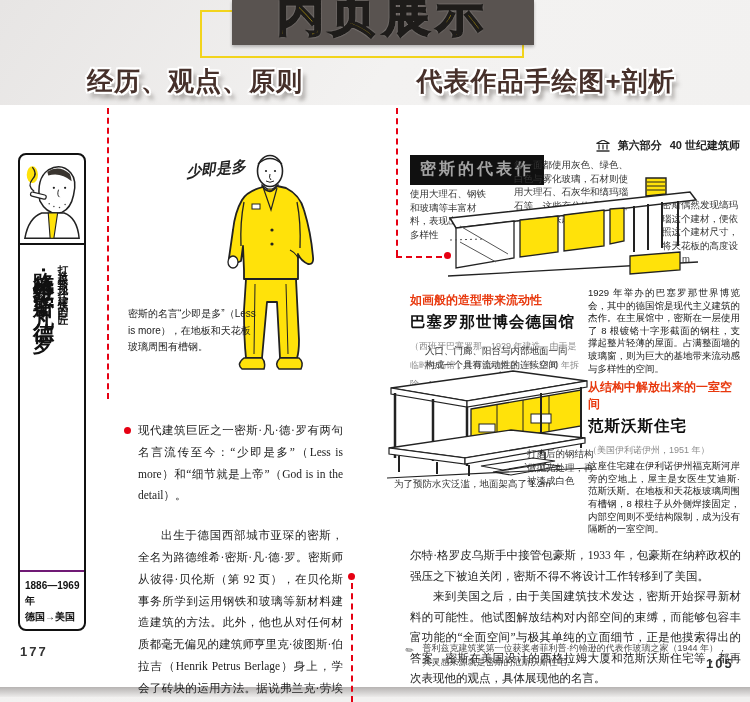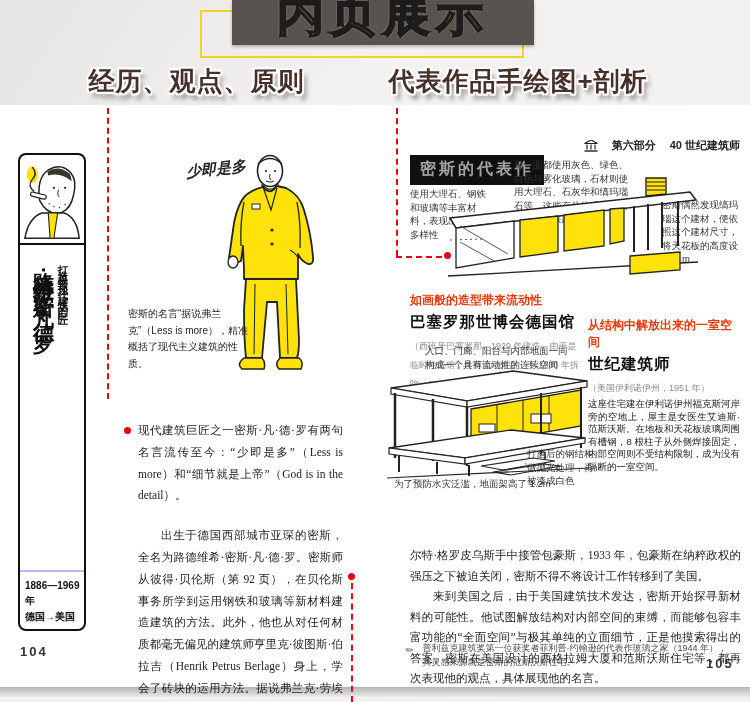--- a/index.html
+++ b/index.html
@@ -13,22 +13,22 @@
   .banner-box{left:232px;top:0;width:302px;height:45px;background:#595350;overflow:hidden;
               display:flex;justify-content:center;box-shadow:0 2px 3px rgba(0,0,0,.25);}
   .banner-text{font-size:47px;font-weight:900;letter-spacing:6px;color:#fbd411;margin-top:-17px;
                -webkit-text-stroke:2px #1e1c1a;text-shadow:0 0 2px #f7f5f2,0 0 2px #f7f5f2;white-space:nowrap;}
 
   
   .promo-heading{font-weight:900;font-size:26px;color:#46302a;text-align:center;letter-spacing:1px;white-space:nowrap;
     text-shadow:2px 0 0 #fff,-2px 0 0 #fff,0 2px 0 #fff,0 -2px 0 #fff,
                 1.6px 1.6px 0 #fff,-1.6px 1.6px 0 #fff,1.6px -1.6px 0 #fff,-1.6px -1.6px 0 #fff,
                 4px 6px 4px rgba(110,104,100,.75);}
-  .ph-left{left:74px;top:64px;width:245px;}
-  .ph-right{left:368px;top:64px;width:300px;}
+  .ph-left{left:58px;top:64px;width:245px;text-align:right;}
+  .ph-right{left:396px;top:64px;width:300px;}
 
   
   .pages{left:0;top:105px;width:750px;height:582px;background:#ffffff;}
   .page-shadow{left:0;top:687px;width:750px;height:10px;background:linear-gradient(#b6b3b2,#ecebea);}
 
   
   .dash-v{border-left:2px dashed #e60012;width:0;}
   .dash-h{border-top:2px dashed #e60012;height:0;}
   .red-dot{width:7px;height:7px;border-radius:50%;background:#e60012;}
   .d1{left:107px;top:108px;height:291px;}
@@ -39,53 +39,53 @@
   .d3{left:351px;top:583px;height:119px;}
 
   
   .sidebar{left:18px;top:153px;width:68px;height:478px;border:2px solid #111;border-radius:8px;
            background:#fff;display:flex;flex-direction:column;box-sizing:border-box;}
   .portrait-cell{height:88px;border-bottom:2px solid #111;display:flex;align-items:center;justify-content:center;}
   .names-cell{flex:1;display:flex;flex-direction:row;justify-content:center;padding-top:10px;gap:2px;}
   .sidebar-name{writing-mode:vertical-rl;font-family:"Liberation Sans","DejaVu Sans",sans-serif;
                 font-size:21px;font-weight:900;letter-spacing:3px;color:#111;line-height:1;}
   .sidebar-tagline{writing-mode:vertical-rl;font-size:10.5px;font-weight:700;letter-spacing:5px;color:#111;margin-top:2px;}
-  .years-cell{border-top:2px solid #c4b5fd;padding:6px 3px 5px 5px;font-size:10px;font-weight:700;line-height:1.55;color:#111;}
+  .years-cell{border-top:2px solid #701a75;padding:6px 3px 5px 5px;font-size:10px;font-weight:700;line-height:1.55;color:#111;}
   .pagenum{font-size:13px;font-weight:700;letter-spacing:2px;color:#333;}
   .pn-left{left:20px;top:644px;}
   .pn-right{left:706px;top:656px;}
 
   
   .sketch-label{left:186px;top:160px;font-family:"Liberation Serif","DejaVu Serif",serif;font-style:italic;
                 font-size:15px;font-weight:700;color:#222;transform:rotate(-6deg);}
   .suitman{left:200px;top:150px;}
   .caption{left:128px;top:306px;width:128px;font-size:10px;line-height:16.5px;color:#222;}
   .body-left{left:120px;top:402px;width:241px;font-family:"Liberation Serif","DejaVu Serif",serif;
              font-size:11.5px;line-height:21.8px;color:#1c1c1c;text-align:justify;}
   .body-left p{margin:18px;position:relative;}
   .body-left p.indent{text-indent:2em;}
   .para-dot{position:absolute;left:-14px;top:7px;}
 
   
-  .chapter-header{left:580px;top:138px;width:160px;display:flex;align-items:center;justify-content:flex-end;gap:14px;
+  .chapter-header{left:580px;top:138px;width:160px;display:flex;align-items:center;justify-content:flex-end;gap:8px;
                   font-size:11px;font-weight:800;color:#222;}
   .rep-title{left:410px;top:155px;background:#101010;color:#a3a3a3;font-size:16px;font-weight:900;
              letter-spacing:3px;padding:4px 10px 5px;}
   .ann{font-size:9.5px;line-height:13.5px;color:#333;}
   .ann-b-top{left:514px;top:158px;width:122px;}
   .ann-b-left{left:410px;top:187px;width:84px;}
   .ann-b-right{left:662px;top:198px;width:78px;}
   .barc-svg{left:446px;top:176px;}
   .sec-head .tagline{font-size:12px;font-weight:900;color:#e8380d;margin:0 0 3px;}
   .sec-head .sec-title{font-size:15.5px;font-weight:900;color:#101010;margin:0 0 4px;letter-spacing:1px;}
   .sec-head .meta{font-size:9px;line-height:19px;color:#8a8a8a;margin:0;}
   .sec1{left:410px;top:292px;width:172px;}
   .col-right{left:588px;top:287px;width:152px;}
   .col-right .body{font-size:9.5px;line-height:12.6px;color:#222;text-align:justify;margin:0;}
-  .col-right .sec-head{margin-top:30px;}
+  .col-right .sec-head{margin-top:4px;}
   .ann-f-top{left:425px;top:344px;width:150px;}
   .farn-svg{left:385px;top:366px;}
   .ann-f-bottom{left:394px;top:477px;width:190px;}
   .ann-f-right{left:527px;top:447px;width:70px;}
   .bottom-text{left:410px;top:517px;width:331px;font-family:"Liberation Serif","DejaVu Serif",serif;
                font-size:11.5px;line-height:20.5px;color:#1c1c1c;text-align:justify;margin-top:28px;}
   .bottom-text p{margin:0;}
   .bottom-text p.indent{text-indent:2em;}
   .footnote{left:410px;top:642px;width:324px;font-size:9px;line-height:13.5px;color:#4a4a4a;display:flex;gap:4px;}
   .pen-icon{display:inline-block;transform:rotate(-40deg);font-size:10px;flex:0 0 auto;color:#555;}
@@ -135,21 +135,21 @@
     </div>
     <div class="names-cell">
       <div class="sidebar-name">路德维希·密斯·凡·德·罗</div>
       <div class="sidebar-tagline">打造极致现代建筑的巨匠</div>
     </div>
     <div class="years-cell">
       <div>1886—1969 年</div>
       <div>德国→美国</div>
     </div>
   </div>
-  <div class="abs pagenum pn-left">104</div>
+  <div class="abs pagenum pn-left">177</div>
 
   <div class="abs sketch-label">少即是多</div>
 
   <div class="abs suitman">
     <svg width="132" height="224" viewBox="0 0 132 224">
       <ellipse cx="70" cy="21" rx="12.5" ry="15.5" fill="#fff" stroke="#222" stroke-width="1.6"></ellipse>
       <path d="M58,14 Q70,3 82,14" fill="none" stroke="#222" stroke-width="1.4"></path>
       <circle cx="66" cy="21" r="1.1" fill="#222"></circle>
         <circle cx="75" cy="21" r="1.1" fill="#222"></circle>
       <path d="M70,24 q-1.5,4 1,6 M66,31 q4,2.5 8,0" fill="none" stroke="#222" stroke-width="1"></path>
@@ -164,21 +164,21 @@
         <circle cx="72" cy="94" r="1.6" fill="#222"></circle>
       <path d="M90,100 q6,3 8,8" fill="none" stroke="#222" stroke-width="1.2"></path>
       <ellipse cx="33" cy="112" rx="5" ry="6" fill="#fff" stroke="#222" stroke-width="1.3"></ellipse>
       <path d="M46,129 L96,129 L99,190 Q99,202 97,208 L80,208 L77,152 L67,152 L62,208 L46,208 Q44,190 44,160 Z" fill="#ffe20a" stroke="#222" stroke-width="1.8" stroke-linejoin="round"></path>
       <path d="M55,134 L54,204 M86,134 L88,204" fill="none" stroke="#222" stroke-width="1"></path>
       <path d="M44,208 Q36,214 42,219 L64,219 Q66,212 62,208 Z" fill="#ffe20a" stroke="#222" stroke-width="1.5"></path>
       <path d="M80,208 Q74,214 79,219 L101,219 Q104,212 99,208 Z" fill="#ffe20a" stroke="#222" stroke-width="1.5"></path>
     </svg>
   </div>
 
-  <div class="abs caption">密斯的名言“据说弗兰克”（Less is more），精准概括了现代主义建筑的性质。</div>
+  <div class="abs caption">密斯的名言“少即是多”（Less is more），在地板和天花板玻璃周围有槽钢。</div>
 
   <div class="abs body-left">
     <p>
       <span class="para-dot red-dot"></span><span>现代建筑巨匠之一密斯·凡·德·罗有两句名言流传至今：“少即是多”（Less is more）和“细节就是上帝”（God is in the detail）。</span>
     </p>
     <p class="indent">出生于德国西部城市亚琛的密斯，全名为路德维希·密斯·凡·德·罗。密斯师从彼得·贝伦斯（第 92 页），在贝伦斯事务所学到运用钢铁和玻璃等新材料建造建筑的方法。此外，他也从对任何材质都毫无偏见的建筑师亨里克·彼图斯·伯拉吉（Henrik Petrus Berlage）身上，学会了砖块的运用方法。据说弗兰克·劳埃德·赖特（第 86 页）在柏林的展览会中展现出建筑空间的流动性，也为密斯带来理念上的冲击。在许多知名建筑师的指导与影响之下，密斯设计出无数座知名建筑，包括在他成立事务所之后主导的 5 个建筑方案，以及 1929 年巴塞罗那世博会德国馆等。密斯在 1913 年从瓦</p>
   </div>
 
   <div class="abs chapter-header">
     <svg width="14" height="12" viewBox="0 0 14 12">
@@ -221,23 +221,24 @@
     </svg>
   </div>
 
   <div class="abs sec-head sec1">
     <p class="tagline">如画般的造型带来流动性</p>
     <p class="sec-title">巴塞罗那世博会德国馆</p>
     <p class="meta">（西班牙巴塞罗那，1929 年建造。由于是临时性场馆，世博会结束后，于 1930 年拆除，1986 年复原）</p>
   </div>
 
   <div class="abs col-right">
+    <p class="body">1929 年举办的巴塞罗那世界博览会，其中的德国馆是现代主义建筑的杰作。在主展馆中，密斯在一层使用了 8 根镀铬十字形截面的钢柱，支撑起整片轻薄的屋面。占满整面墙的玻璃窗，则为巨大的基地带来流动感与多样性的空间。</p>
     <div class="sec-head">
       <p class="tagline">从结构中解放出来的一室空间</p>
-      <p class="sec-title">世纪建筑师</p>
+      <p class="sec-title">范斯沃斯住宅</p>
       <p class="meta">（美国伊利诺伊州，1951 年）</p>
     </div>
     <p class="body">这座住宅建在伊利诺伊州福克斯河岸旁的空地上，屋主是女医生艾迪斯·范斯沃斯。在地板和天花板玻璃周围有槽钢，8 根柱子从外侧焊接固定，内部空间则不受结构限制，成为没有隔断的一室空间。</p>
   </div>
 
   <div class="abs ann ann-f-top">入口、门廊、阳台与内部地面一同构成一个具有流动性的连续空间</div>
 
   <div class="abs farn-svg">
     <svg width="208" height="118" viewBox="0 0 208 118">
       <line x1="118" y1="0" x2="110" y2="16" stroke="#555" stroke-width="1" stroke-dasharray="3,3"></line>

